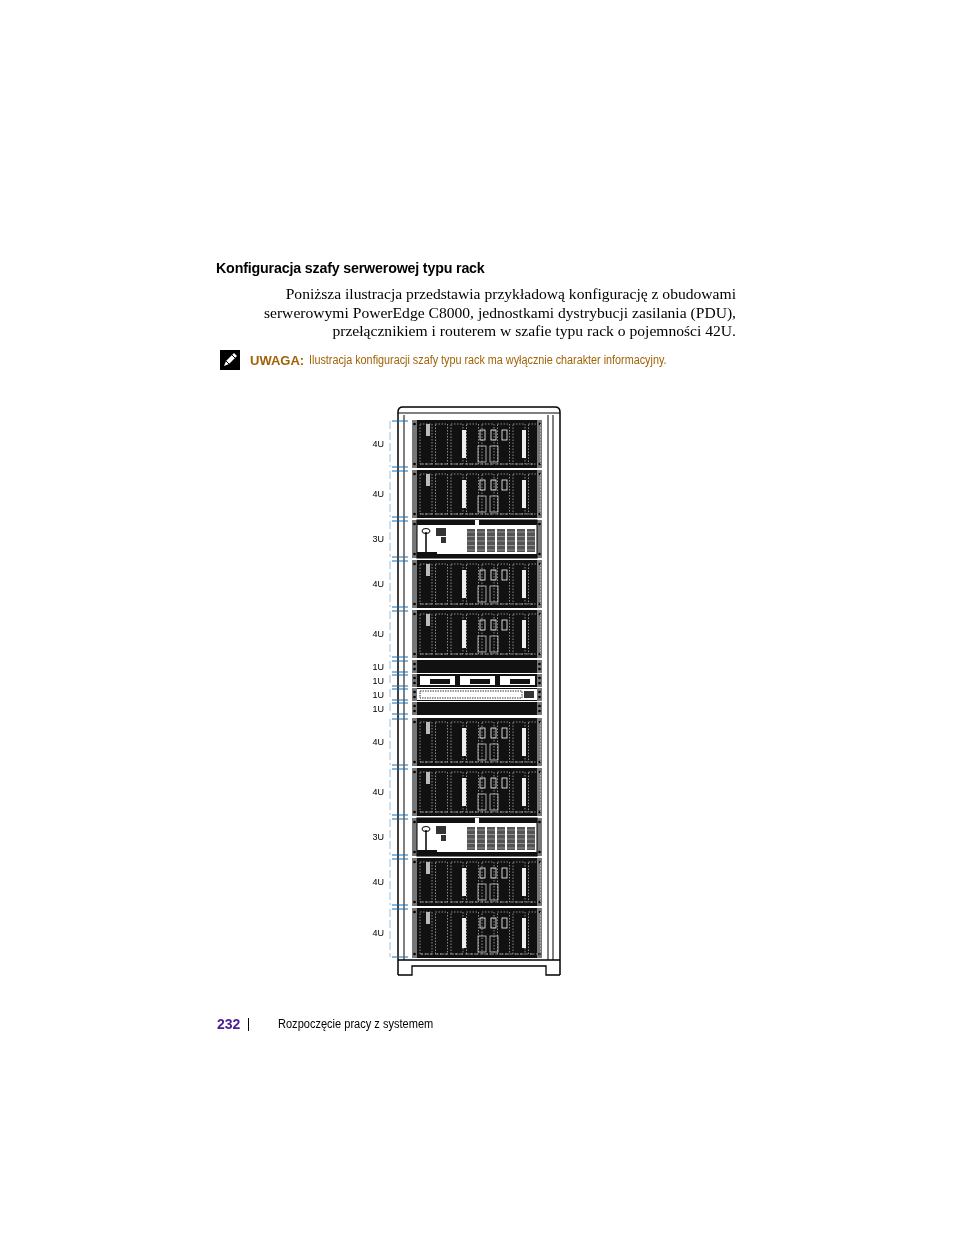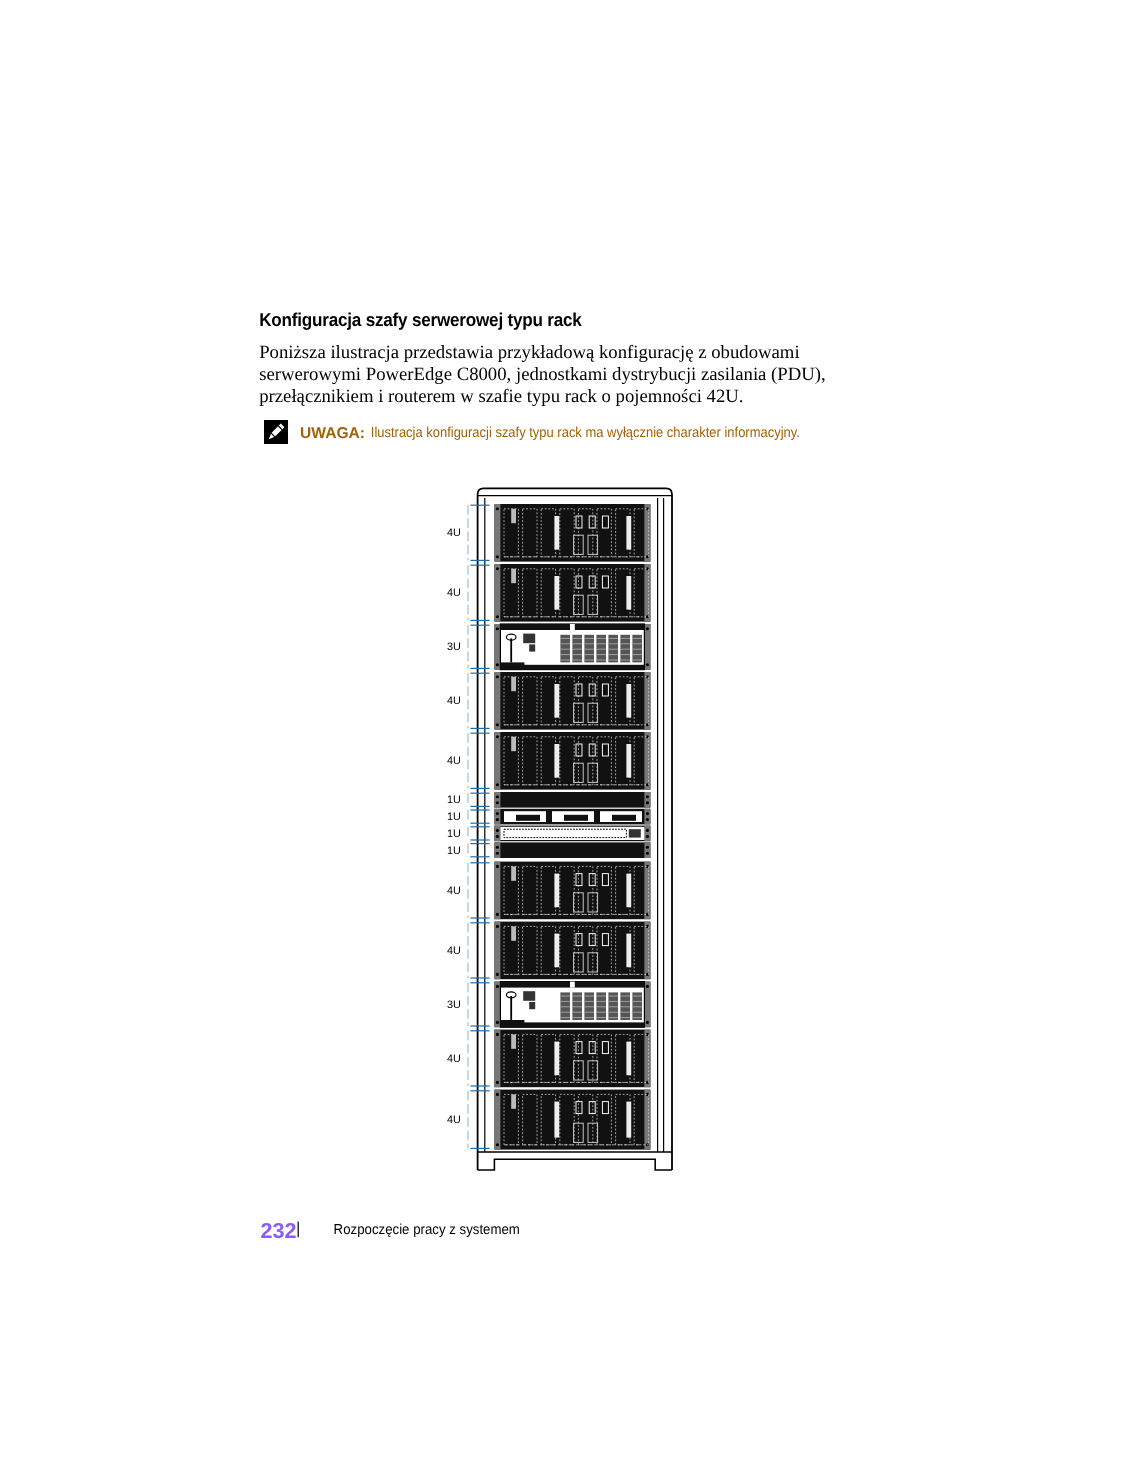--- a/index.html
+++ b/index.html
@@ -5,34 +5,34 @@
   html, body { margin: 0; padding: 0; background: #ffffff; }
   body { width: 954px; height: 1235px; position: relative; overflow: hidden; }
   .heading {
     position: absolute; left: 216px; top: 259px;
     font-family: "Liberation Sans", sans-serif; font-weight: bold;
     font-size: 15.5px; color: #000; letter-spacing: -0.2px;
     transform: scaleX(0.92); transform-origin: left top;
   }
   .body-text {
     position: absolute; left: 216px; top: 285px; width: 520px;
-    font-family: "Liberation Serif", serif; font-size: 15.6px; line-height: 18.5px; color: #000;
+    font-family: "Liberation Serif", serif; font-size: 15.6px; line-height: 18.5px; color: #000; text-align: right;
   }
   .note {
     position: absolute; left: 220px; top: 350px;
     font-family: "Liberation Sans", sans-serif; font-size: 12px; color: #a16207;
     display: flex; align-items: center;
   }
   .note-icon { width: 20px; height: 20px; margin-right: 10px; }
   .note-label { font-weight: bold; font-size: 13px; margin-right: 5px; }
   .note-text { transform: scaleX(0.9); transform-origin: left center; display: inline-block; white-space: nowrap; }
   .rack-figure { position: absolute; left: 360px; top: 400px; width: 210px; height: 580px; }
   .footer-page {
     position: absolute; left: 217px; top: 1016px;
-    font-family: "Liberation Sans", sans-serif; font-weight: bold; font-size: 18px; color: #8b5cf6;
+    font-family: "Liberation Sans", sans-serif; font-weight: bold; font-size: 14px; color: #4c1d95;
   }
   .footer-sep { position: absolute; left: 248px; top: 1018px; width: 1px; height: 13px; background: #000; }
   .footer-title {
     position: absolute; left: 278px; top: 1017px;
     font-family: "Liberation Sans", sans-serif; font-size: 12px; color: #000;
     transform: scaleX(0.92); transform-origin: left top; white-space: nowrap;
   }
   .u-label { font-family: "Liberation Sans", sans-serif; font-size: 9px; fill: #000; }
 </style>
 </head>

